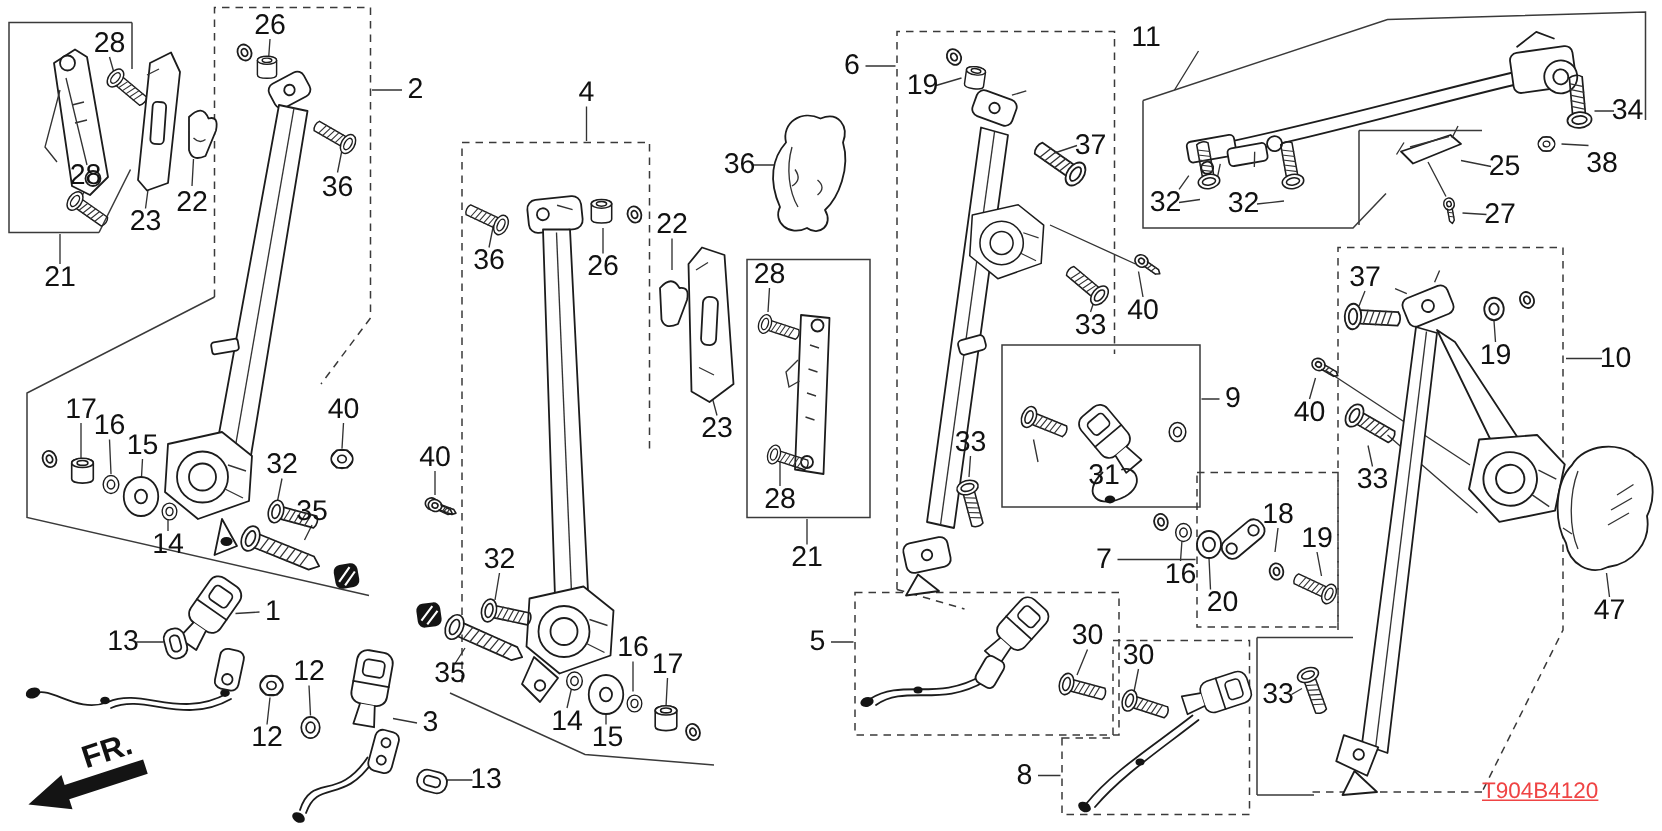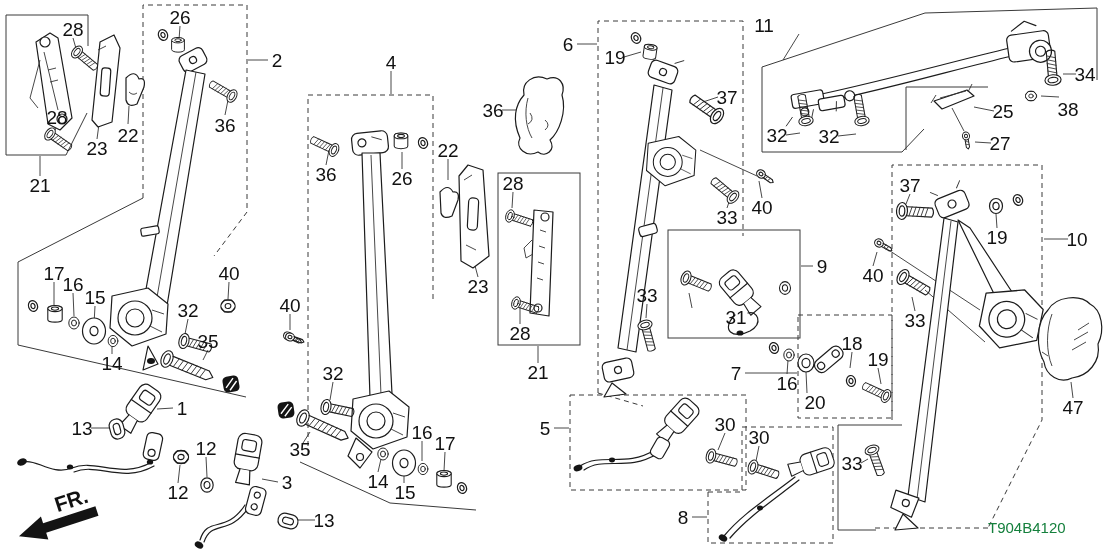--- a/index.html
+++ b/index.html
@@ -2,22 +2,22 @@
 <html><head>
 <meta charset="utf-8">
 <style>
   html,body{margin:0;padding:0;background:#fff;}
   .stage{position:relative;width:1108px;height:554px;background:#fff;overflow:hidden;
          font-family:"Liberation Sans",sans-serif;}
   .stage svg{position:absolute;left:0;top:0;}
   .callout{position:absolute;transform:translate(-50%,-50%);
            font:19px/1 "Liberation Sans",sans-serif;color:#111;cursor:pointer;
            white-space:nowrap;user-select:none;}
-  .code{position:absolute;font:15px/1 "Liberation Sans",sans-serif;color:#15803d;
-        left:988px;top:520px;}
+  .code{position:absolute;font:15px/1 "Liberation Sans",sans-serif;color:#ef4444;
+        left:988px;top:520px;text-decoration:underline;}
   svg .ln{stroke:#1c1c1c;stroke-width:1.2;fill:none;stroke-linecap:round;stroke-linejoin:round;}
   svg .thin{stroke:#333;stroke-width:0.9;fill:none;}
   svg .box{stroke:#3a3a3a;stroke-width:1;fill:none;}
   svg .dash{stroke-dasharray:5 4;}
   svg .wfill{fill:#fff;}
   svg .dark{fill:#141414;stroke:none;}
 </style>
 </head>
 <body>
 

